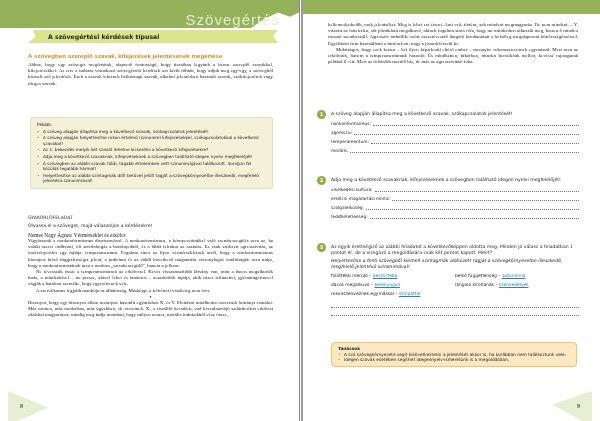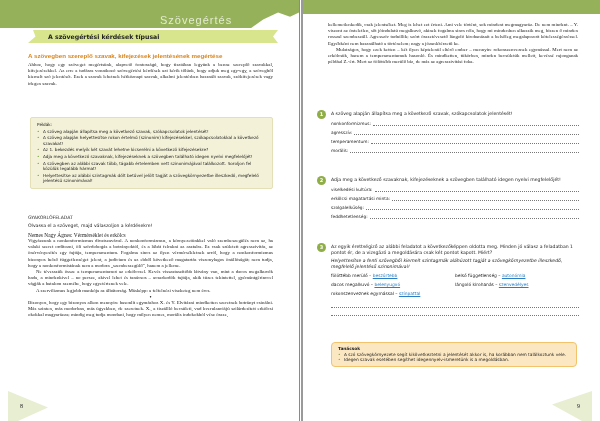--- a/index.html
+++ b/index.html
@@ -2,21 +2,21 @@
 <html><head>
 <meta charset="utf-8">
 <style>
   * { box-sizing: border-box; margin: 0; padding: 0; }
   body { width: 600px; height: 421px; background: #fff; font-family: "Liberation Serif", serif; color: #222; overflow: hidden; position: relative; }
   .page { position: absolute; top: 0; height: 421px; width: 300px; background: #fff; overflow: hidden; }
   .page.left { left: 0; border-right: 1px solid #8a8a8a; }
   .page.right { left: 301px; width: 299px; border-left: 2px solid #9a9a9a; }
   .topband { position: absolute; top: 0; left: 0; right: 0; height: 14px; background: #95b25a; }
   .left .topband { right: 0; height: 28px; clip-path: polygon(0 0,100% 0,100% 45%,97% 60%,93% 45%,88% 70%,84% 100%,0 100%); }
-  .section-tab { position: absolute; top: 12px; left: 160px; width: 120px; height: 16px; color: #e4edcf; font-family: "Liberation Sans", sans-serif; font-size: 11px; letter-spacing: 1px; text-align: left; line-height: 16px; }
+  .section-tab { position: absolute; top: 12px; left: 160px; width: 120px; height: 16px; color: #e4edcf; font-family: "Liberation Sans", sans-serif; font-size: 15px; letter-spacing: 1px; text-align: right; line-height: 16px; }
   .title-bar { position: absolute; top: 30px; left: 28px; width: 250px; height: 13px; background: #d9e58d; font-family: "DejaVu Sans", sans-serif; font-weight: bold; font-size: 6.2px; line-height: 13px; padding-left: 20px; color: #222; clip-path: polygon(2% 0,100% 0,98% 50%,100% 100%,0 100%,3% 50%); }
   .content { position: absolute; left: 28px; width: 245px; }
   .h-orange { font-family: "Liberation Sans", sans-serif; font-weight: bold; font-size: 6.2px; color: #d8861e; }
   .para { font-size: 4.9px; line-height: 6.2px; text-align: justify; }
   .para.indent { text-indent: 8px; }
   .pelda-box { background: #f3f1d8; border: 1px solid #e3e0b8; border-radius: 2px; padding: 4px 6px; font-family: "DejaVu Sans", sans-serif; font-size: 4.2px; line-height: 5.6px; }
   .pelda-box ul { list-style: none; }
   .pelda-box li { padding-left: 6px; position: relative; margin-top: 1px; }
   .pelda-box li::before { content: "•"; position: absolute; left: 0; color: #7aa03a; }
   .label-caps { font-family: "DejaVu Sans", sans-serif; font-size: 4.6px; color: #333; }

